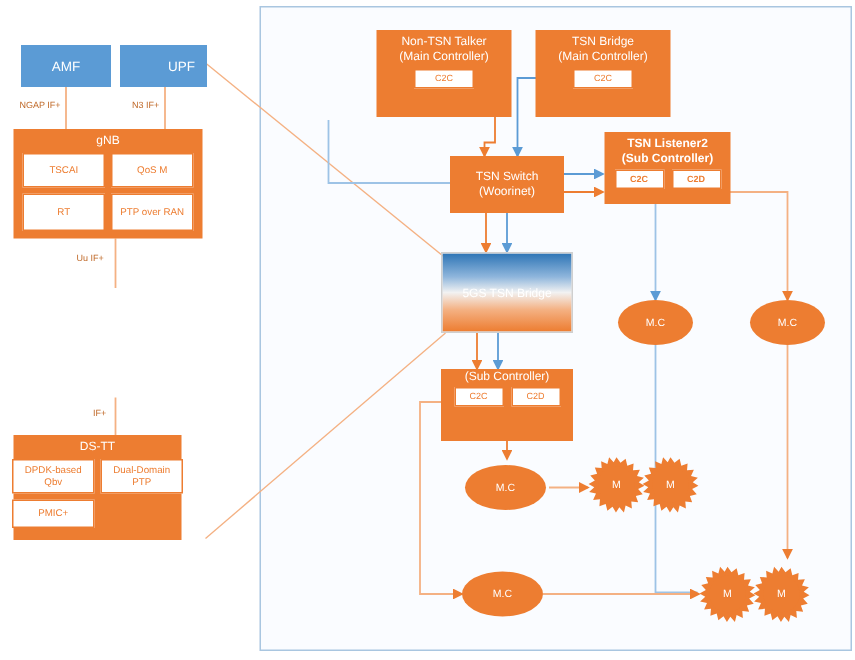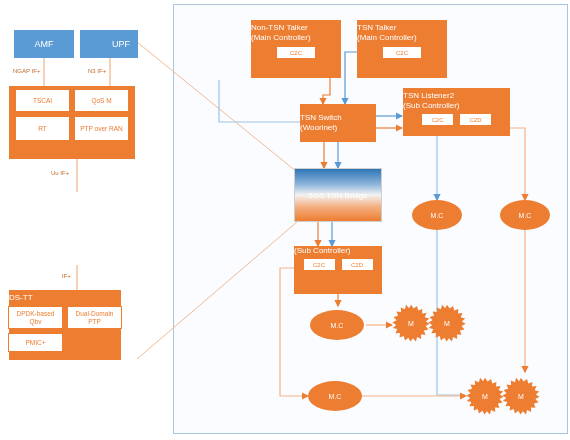--- a/index.html
+++ b/index.html
@@ -9,21 +9,21 @@
   #stage{position:absolute;left:0;top:0;width:570px;height:440px;}
 
   svg#wires{position:absolute;left:0;top:0;width:570px;height:440px;
             pointer-events:none;}
 
   .panel{position:absolute;border:1px solid #a9c6e0;background:#fafcff;}
 
   .box{position:absolute;background:#ED7D31;color:#ffffff;
        box-sizing:border-box;display:flex;flex-direction:column;
        align-items:center;}
-  .box>.ttl{font-size:8px;line-height:10px;text-align:left;
+  .box>.ttl{font-size:8px;line-height:10px;text-align:center;
             padding-top:3px;width:100%;}
   .box.ctr{justify-content:center;}
   .box.ctr>.ttl{padding-top:0;}
 
   .blue{position:absolute;background:#5B9BD5;color:#fff;
         display:flex;align-items:center;justify-content:center;
         font-size:9px;box-sizing:border-box;}
 
   .sub{background:#ffffff;color:#ED7D31;border:1px solid #ED7D31;
        font-size:6px;display:flex;align-items:center;justify-content:center;
@@ -114,20 +114,21 @@
     <span>AMF</span>
   </div>
   <div class="blue" style="left:80px;top:30px;width:58px;height:28px;padding-left:24px;">
     <span>UPF</span>
   </div>
 
   <div class="iflabel" style="left:13px;top:68px;">NGAP IF+</div>
   <div class="iflabel" style="left:88px;top:68px;">N3 IF+</div>
 
   <div class="box" style="left:9px;top:86px;width:126px;height:73px;">
+    <div class="ttl">gNB</div>
     <div style="display:grid;grid-template-columns:55px 55px;gap:4px;margin-top:3px;">
       <div class="cell" style="height:23px;">TSCAI</div>
       <div class="cell" style="height:23px;">QoS M</div>
       <div class="cell" style="height:25px;">RT</div>
       <div class="cell" style="height:25px;">PTP over RAN</div>
     </div>
   </div>
 
   <div class="iflabel" style="left:51px;top:170px;">Uu IF+</div>
 
@@ -144,31 +145,31 @@
   </div>
 
 
   <div class="box" style="left:251px;top:20px;width:90px;height:58px;">
     <div class="ttl">Non-TSN Talker</div>
     <div class="ttl" style="padding-top:0;">(Main Controller)</div>
     <div class="sub" style="width:40px;height:13px;margin-top:3px;">C2C</div>
   </div>
 
   <div class="box" style="left:357px;top:20px;width:90px;height:58px;">
-    <div class="ttl">TSN Talker</div>
+    <div class="ttl">TSN Bridge</div>
     <div class="ttl" style="padding-top:0;">(Main Controller)</div>
     <div class="sub" style="width:40px;height:13px;margin-top:3px;">C2C</div>
   </div>
 
   <div class="box ctr" style="left:300px;top:104px;width:76px;height:38px;">
     <div class="ttl">TSN Switch</div>
     <div class="ttl">(Woorinet)</div>
   </div>
 
-  <div class="box" style="left:403px;top:88px;width:107px;height:48px;">
+  <div class="box" style="left:403px;top:88px;width:84px;height:48px;font-weight:bold;">
     <div class="ttl">TSN Listener2</div>
     <div class="ttl" style="padding-top:0;">(Sub Controller)</div>
     <div style="display:flex;gap:5px;margin-top:2px;">
       <div class="sub" style="width:33px;height:13px;">C2C</div>
       <div class="sub" style="width:33px;height:13px;">C2D</div>
     </div>
   </div>
 
   <div class="bridge" style="left:294px;top:168px;width:88px;height:54px;">
     <span>5GS TSN Bridge</span>

